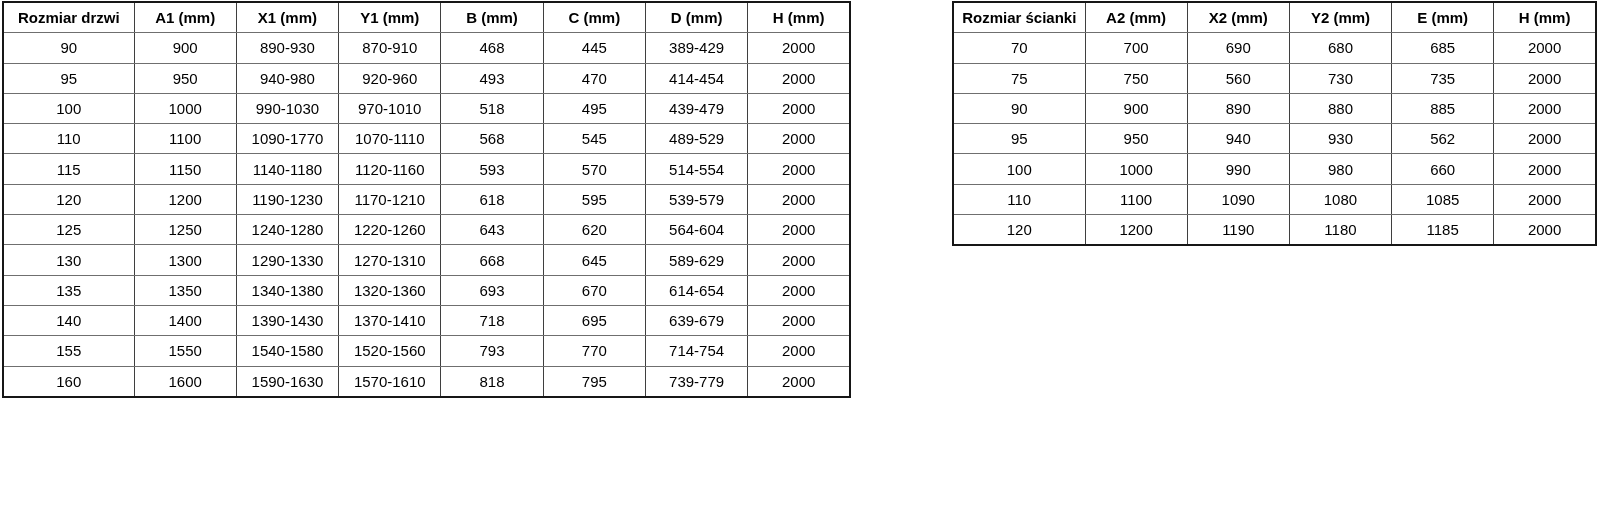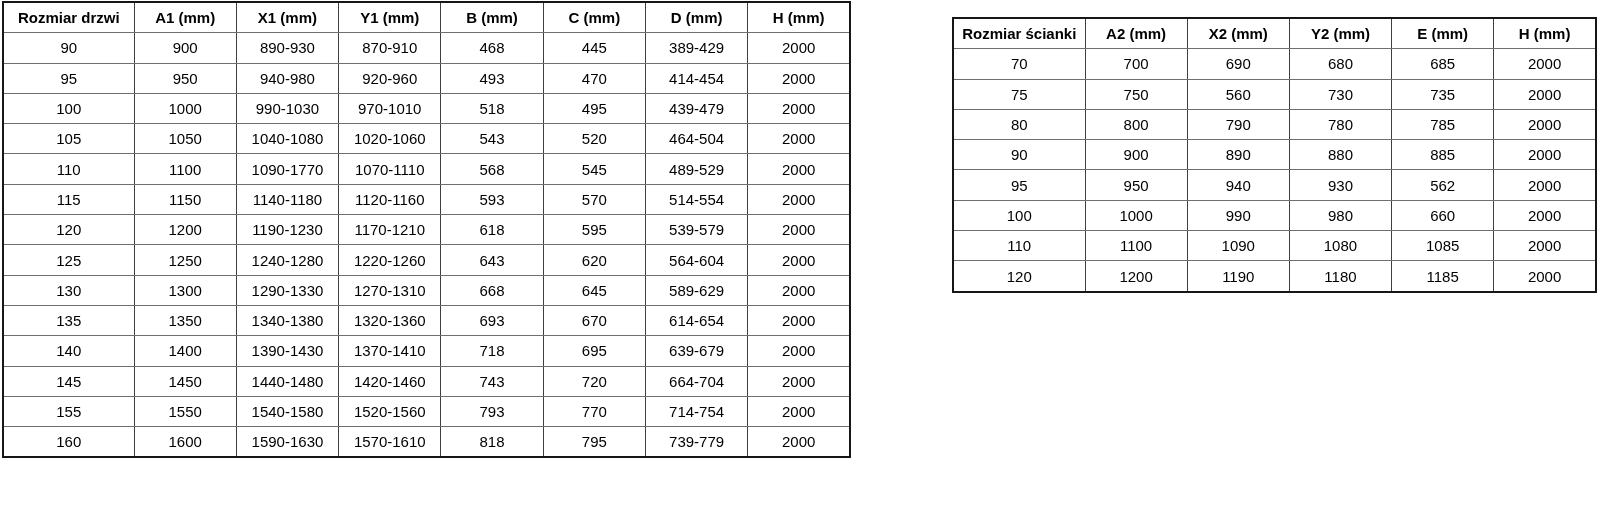--- a/index.html
+++ b/index.html
@@ -19,21 +19,21 @@
   }
   table.spec {
     position: absolute;
     top: 1px;
     border-collapse: collapse;
     table-layout: fixed;
     background: #ffffff;
     border: 2px solid #161616;
   }
   table.spec.doors { left: 2px;   width: 847px; }
-  table.spec.walls { left: 952px; width: 645px; margin-top: 16px; }
+  table.spec.walls { left: 952px; width: 645px; }
 
   table.spec th, table.spec td {
     border-left:   1px solid #3f3f3f;
     border-right:  1px solid #3f3f3f;
     border-top:    1px solid #6f6f6f;
     border-bottom: 1px solid #6f6f6f;
     height: 29.3px;
     padding: 0;
     text-align: center;
     vertical-align: middle;
@@ -108,30 +108,20 @@
           <td>100</td>
           <td>1000</td>
           <td>990-1030</td>
           <td>970-1010</td>
           <td>518</td>
           <td>495</td>
           <td>439-479</td>
           <td>2000</td>
         </tr>
         <tr>
-          <td>105</td>
-          <td>1050</td>
-          <td>1040-1080</td>
-          <td>1020-1060</td>
-          <td>543</td>
-          <td>520</td>
-          <td>464-504</td>
-          <td>2000</td>
-        </tr>
-        <tr>
           <td>110</td>
           <td>1100</td>
           <td>1090-1770</td>
           <td>1070-1110</td>
           <td>568</td>
           <td>545</td>
           <td>489-529</td>
           <td>2000</td>
         </tr>
         <tr>
@@ -188,30 +178,20 @@
           <td>140</td>
           <td>1400</td>
           <td>1390-1430</td>
           <td>1370-1410</td>
           <td>718</td>
           <td>695</td>
           <td>639-679</td>
           <td>2000</td>
         </tr>
         <tr>
-          <td>145</td>
-          <td>1450</td>
-          <td>1440-1480</td>
-          <td>1420-1460</td>
-          <td>743</td>
-          <td>720</td>
-          <td>664-704</td>
-          <td>2000</td>
-        </tr>
-        <tr>
           <td>155</td>
           <td>1550</td>
           <td>1540-1580</td>
           <td>1520-1560</td>
           <td>793</td>
           <td>770</td>
           <td>714-754</td>
           <td>2000</td>
         </tr>
         <tr>
@@ -257,28 +237,20 @@
         </tr>
         <tr>
           <td>75</td>
           <td>750</td>
           <td>560</td>
           <td>730</td>
           <td>735</td>
           <td>2000</td>
         </tr>
         <tr>
-          <td>80</td>
-          <td>800</td>
-          <td>790</td>
-          <td>780</td>
-          <td>785</td>
-          <td>2000</td>
-        </tr>
-        <tr>
           <td>90</td>
           <td>900</td>
           <td>890</td>
           <td>880</td>
           <td>885</td>
           <td>2000</td>
         </tr>
         <tr>
           <td>95</td>
           <td>950</td>

